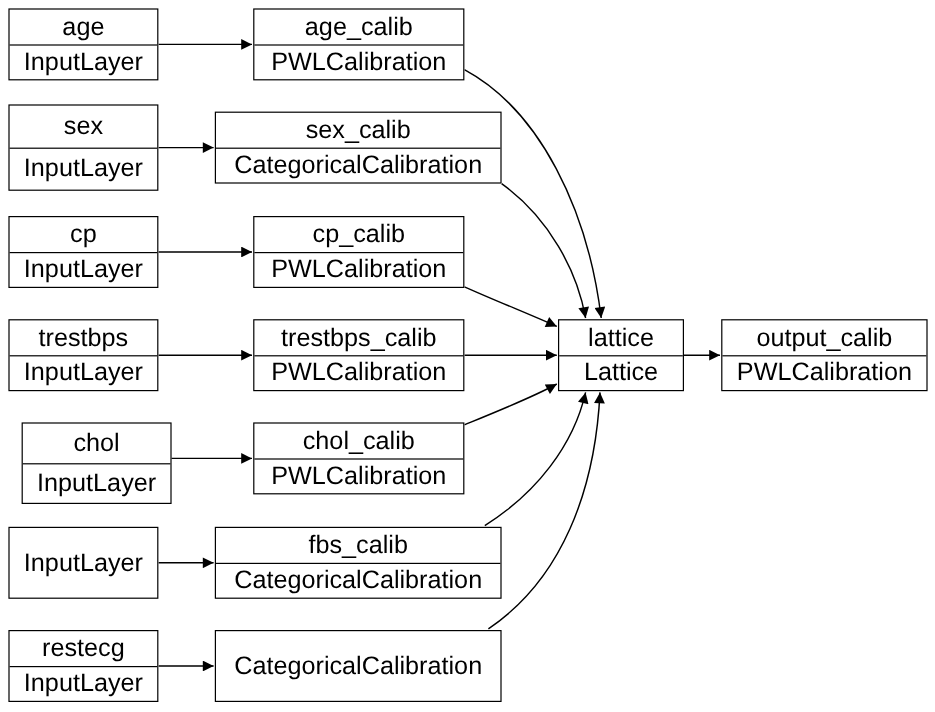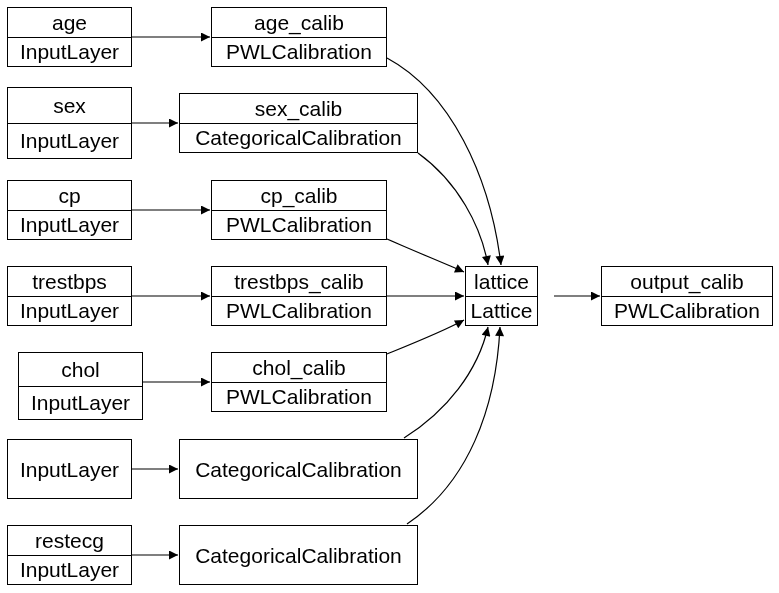--- a/index.html
+++ b/index.html
@@ -125,33 +125,34 @@
   <div class="node" style="left:211px;top:352px;width:176px;height:60px">
     <div class="cell name">chol_calib</div>
     <div class="cell">PWLCalibration</div>
   </div>
 
   <div class="node" style="left:7px;top:439px;width:125px;height:60px">
     <div class="cell">InputLayer</div>
   </div>
 
   <div class="node" style="left:179px;top:439px;width:239px;height:60px">
+    <div class="cell name">fbs_calib</div>
     <div class="cell">CategoricalCalibration</div>
   </div>
 
   <div class="node" style="left:7px;top:525px;width:125px;height:60px">
     <div class="cell name">restecg</div>
     <div class="cell">InputLayer</div>
   </div>
 
   <div class="node" style="left:179px;top:525px;width:239px;height:60px">
     <div class="cell">CategoricalCalibration</div>
   </div>
 
-  <div class="node" style="left:465px;top:266px;width:73px;height:60px">
+  <div class="node" style="left:465px;top:266px;width:105px;height:60px">
     <div class="cell name">lattice</div>
     <div class="cell">Lattice</div>
   </div>
 
   <div class="node" style="left:601px;top:266px;width:172px;height:60px">
     <div class="cell name">output_calib</div>
     <div class="cell">PWLCalibration</div>
   </div>
 
 </div>

